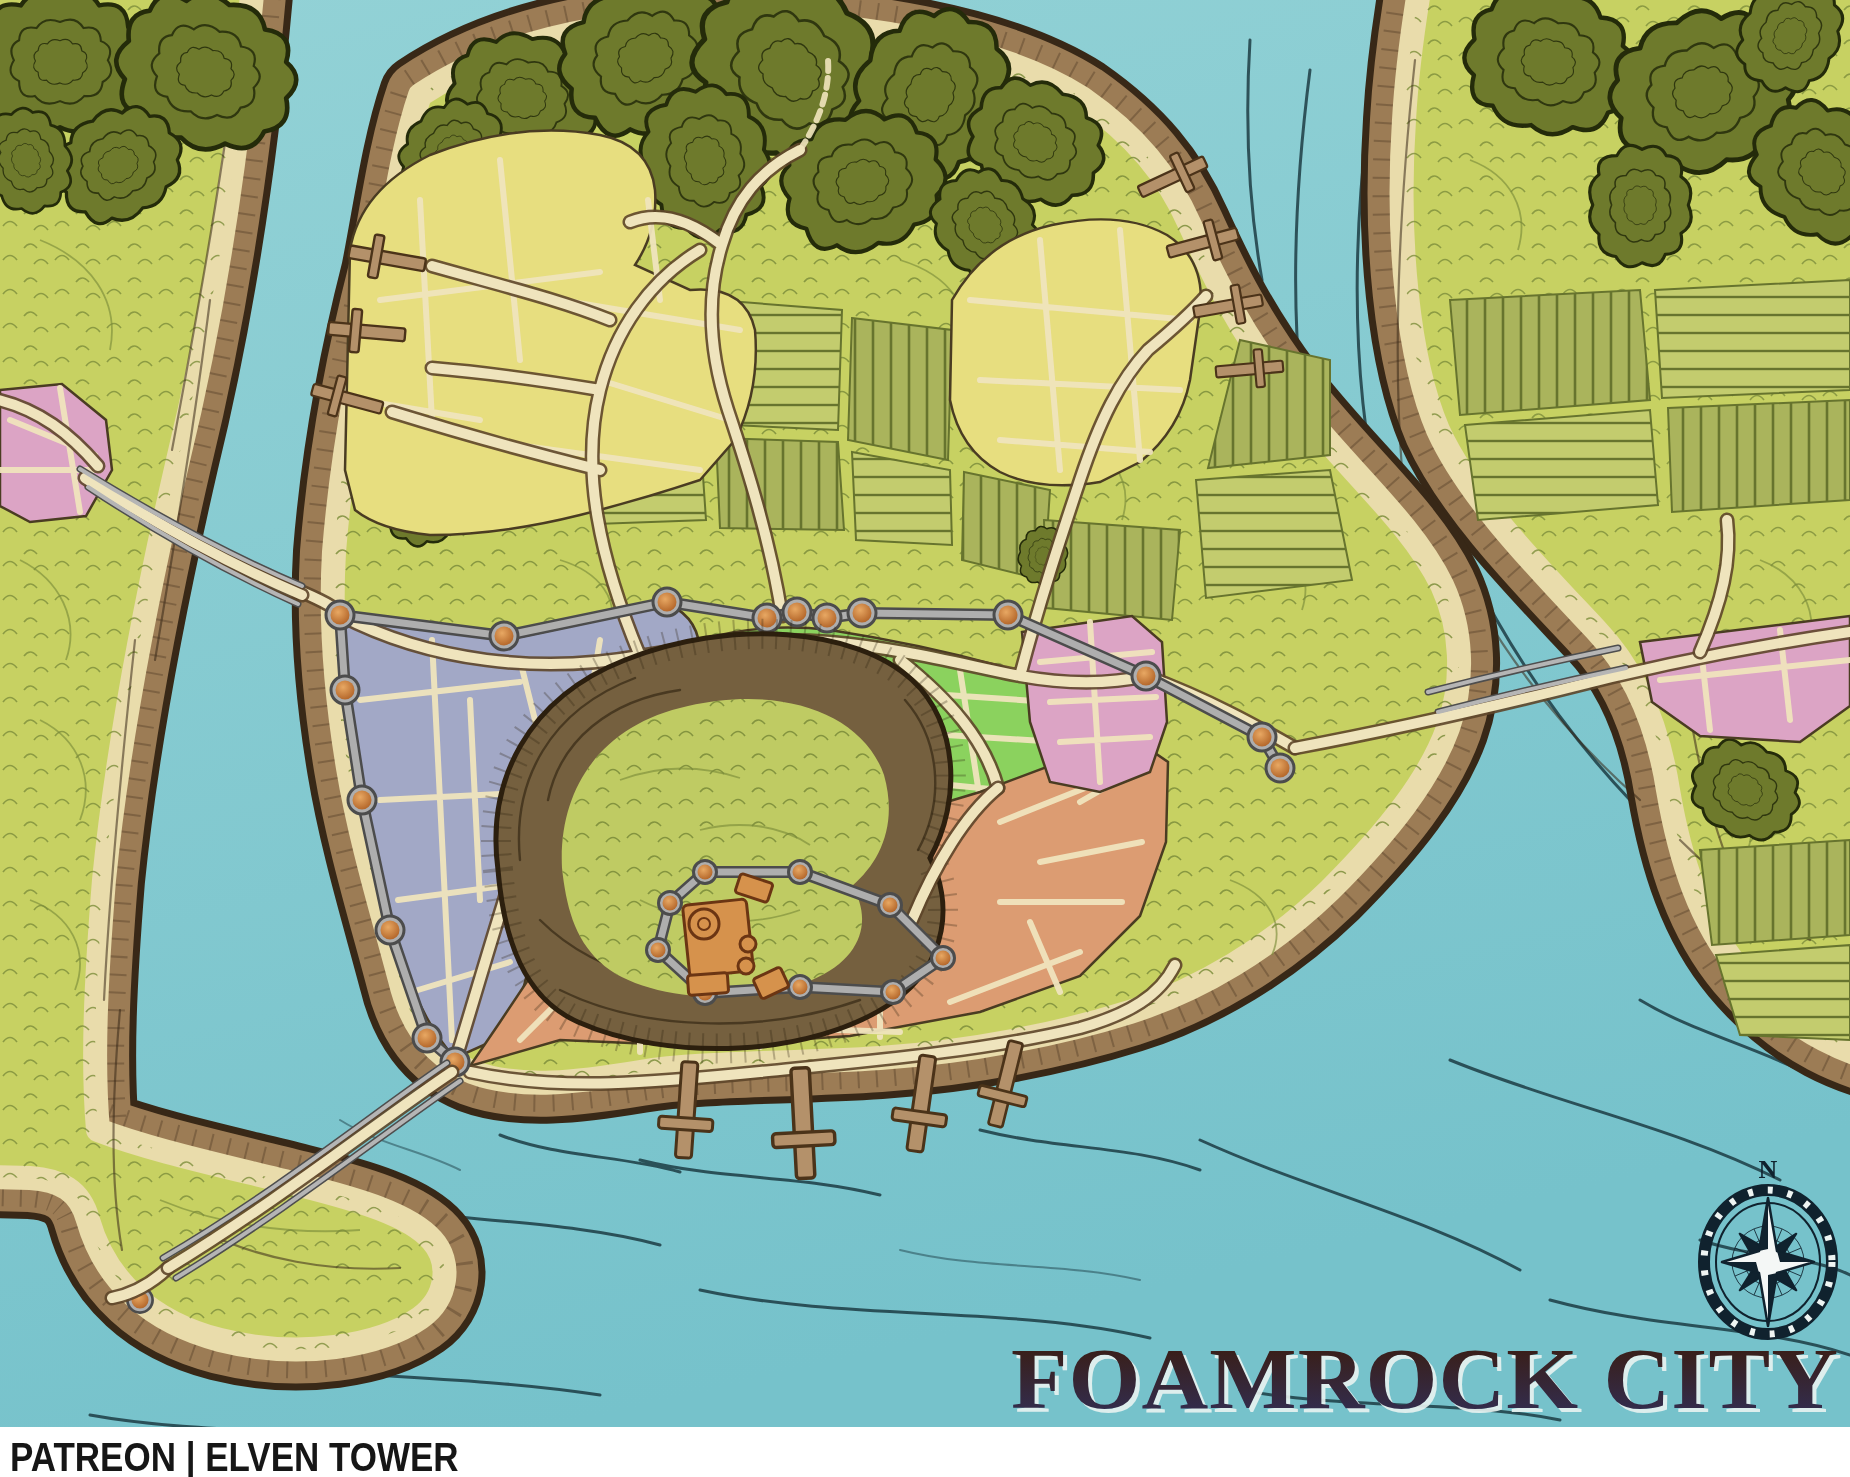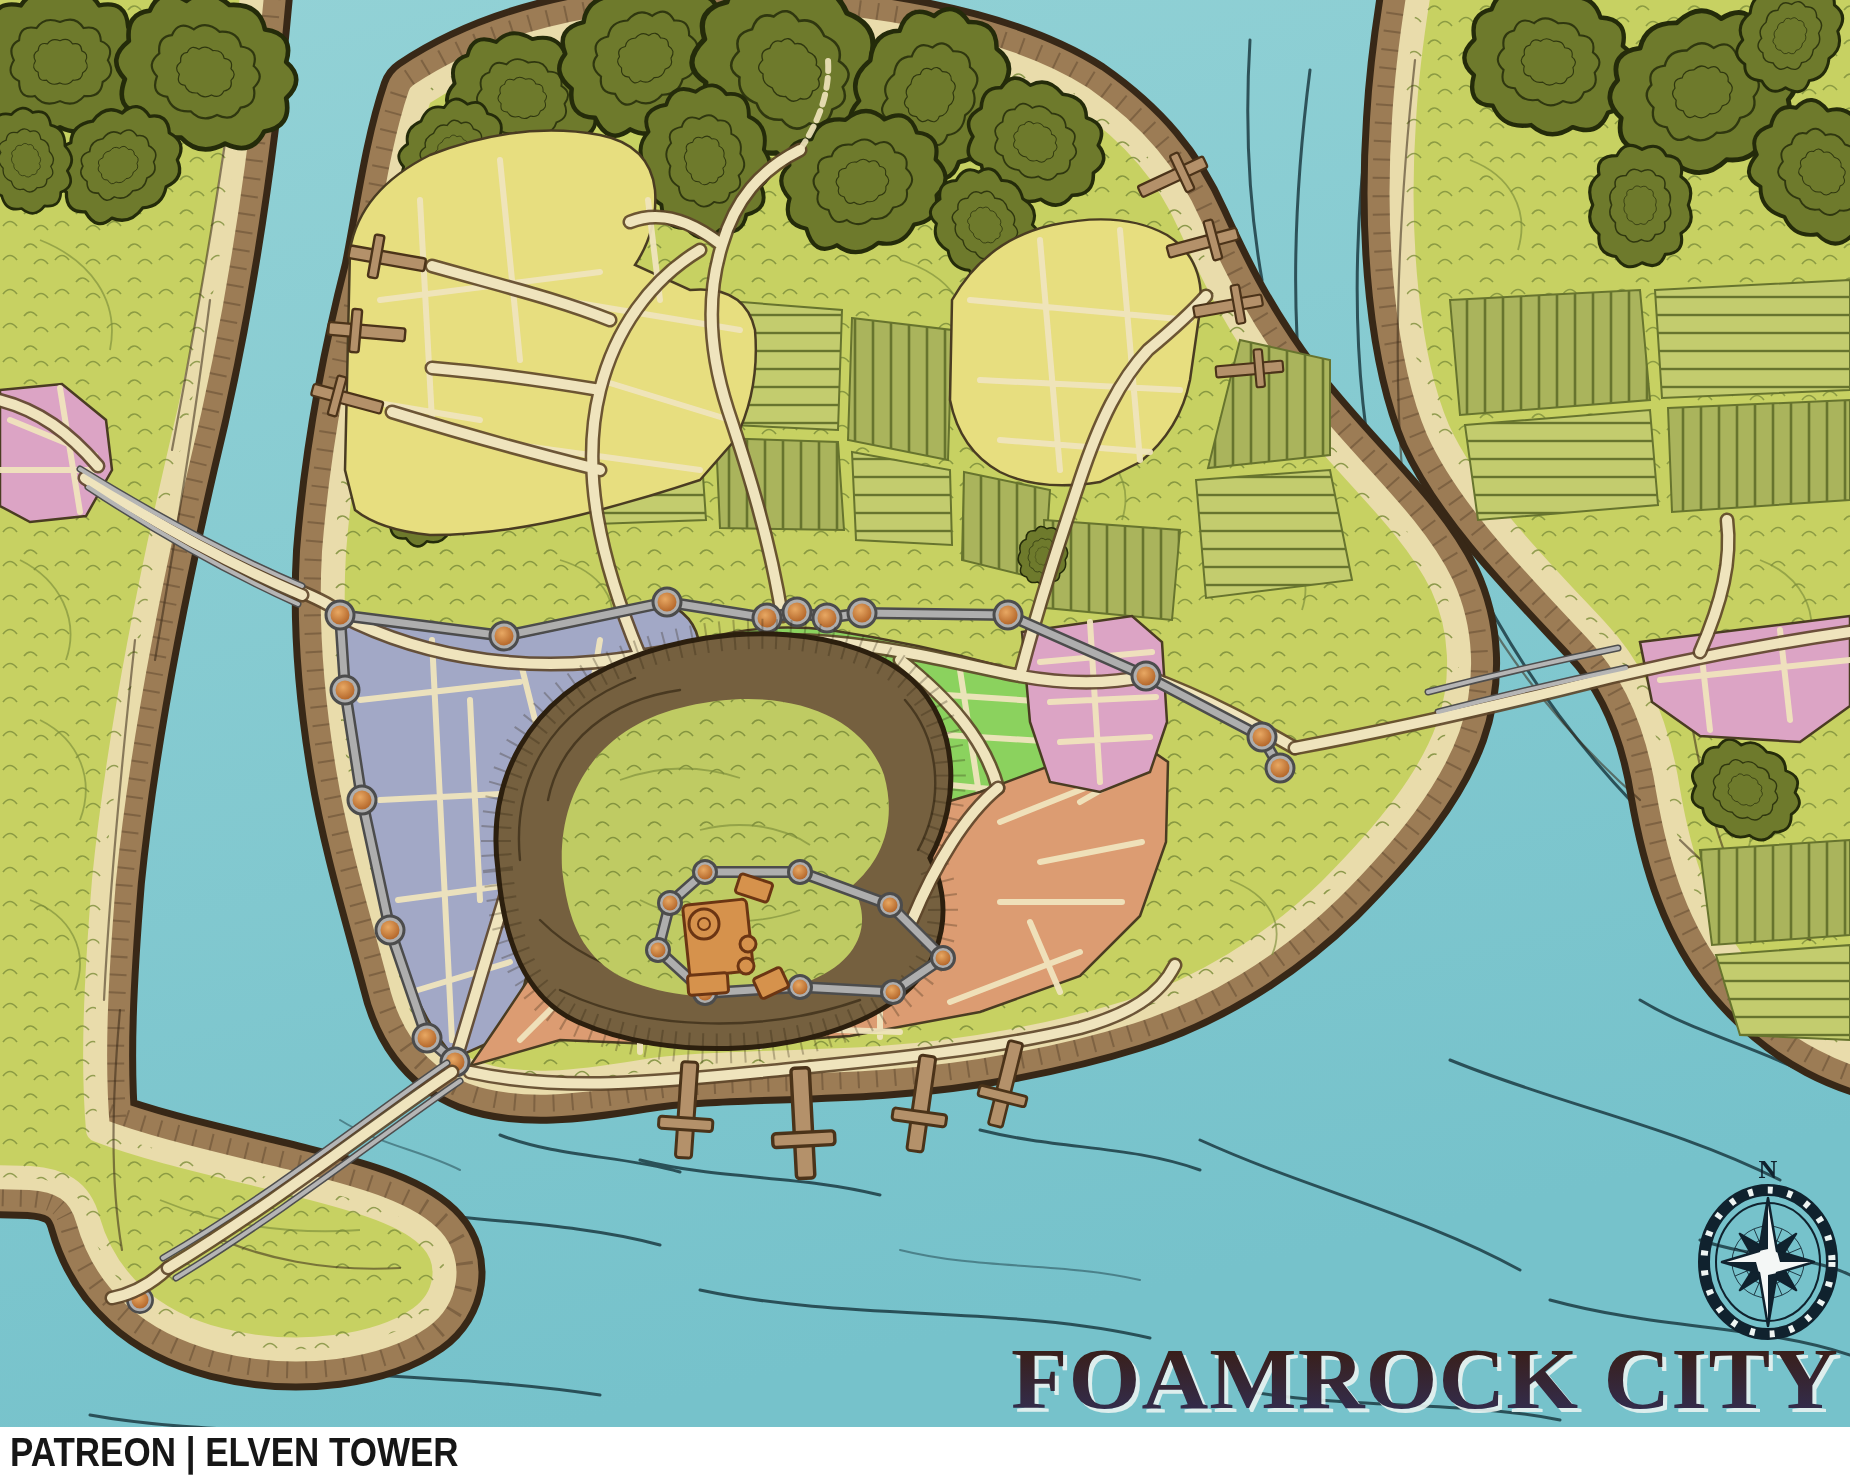--- a/index.html
+++ b/index.html
@@ -66,21 +66,21 @@
   .cmp-star-main{fill:#f4f7f6;stroke:var(--compassDark);stroke-width:2.5;stroke-linejoin:round;}
   .cmp-star-diag{fill:var(--compassDark);stroke:var(--compassDark);stroke-width:2;stroke-linejoin:round;}
   .cmp-half{fill:var(--compassDark);}
   .cmp-n{font-family:"Liberation Serif",serif;font-size:26px;font-weight:bold;fill:var(--compassDark);text-anchor:middle;}
 
   
   .map-title{font-family:"Liberation Serif",serif;font-size:86px;font-weight:bold;letter-spacing:1px;}
   .title-shadow{fill:var(--titleGlow);opacity:.9;}
 
   
-  .footer{position:absolute;left:0;bottom:0;width:1710px;height:50px;background:var(--footerBg);display:flex;align-items:center;}
+  .footer{position:absolute;left:0;bottom:0;width:1710px;height:50px;background:var(--footerBg);display:flex;align-items:flex-end;}
   .credit{font-family:"Liberation Sans",sans-serif;font-weight:bold;font-size:35px;color:var(--footerText);letter-spacing:0px;padding-left:10px;transform:scaleY(1.15);transform-origin:left center;}
 </style>
 </head>
 <body>
 
 <svg width="1850" height="1427" viewBox="0 0 1850 1427">
   <defs>
     <linearGradient id="gWater" x1="0" y1="0" x2="0.3" y2="1">
       <stop offset="0" style="stop-color:var(--water)"></stop>
       <stop offset="1" style="stop-color:var(--waterDeep)"></stop>

